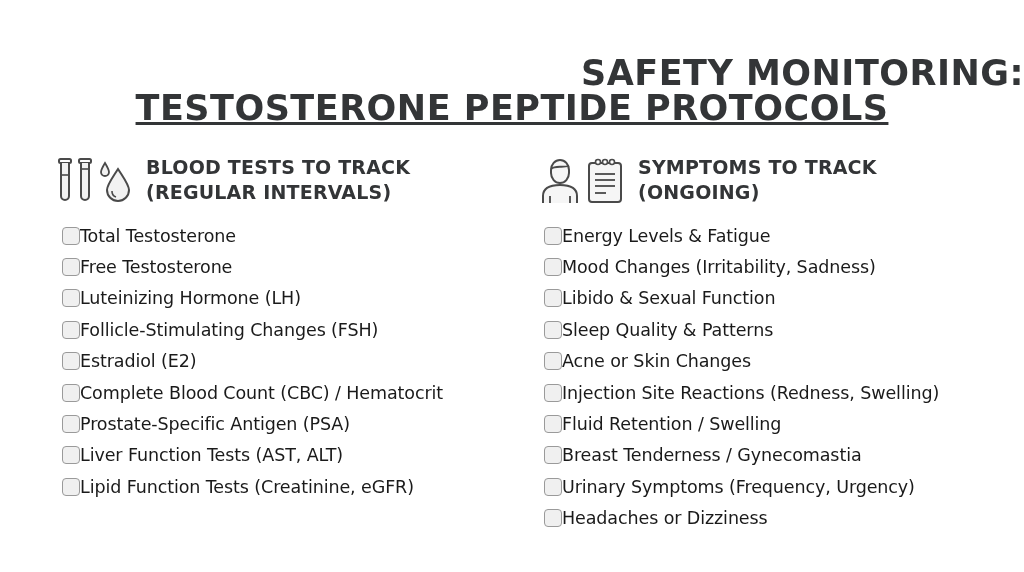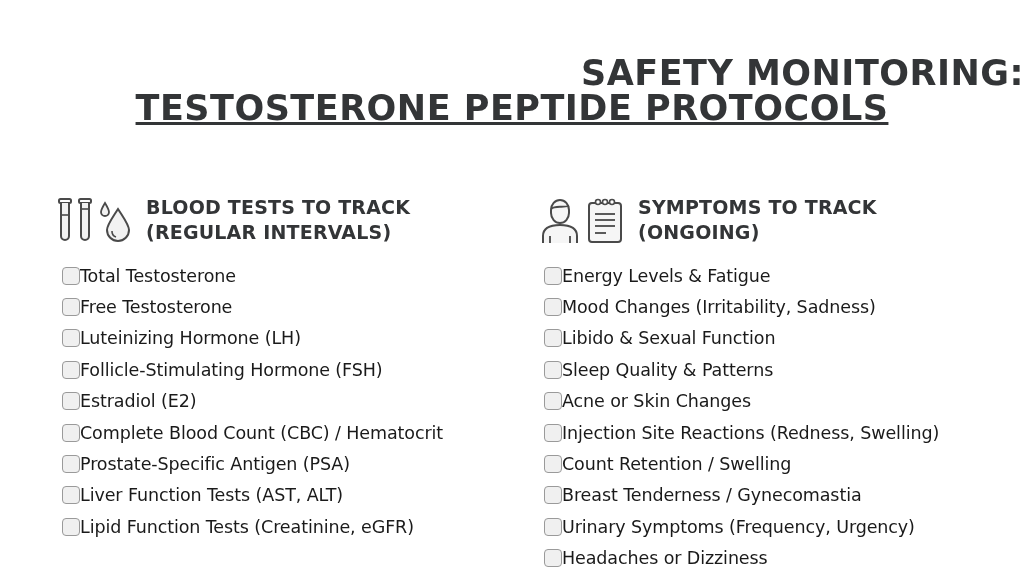--- a/index.html
+++ b/index.html
@@ -24,21 +24,20 @@
   .title.l2 { top: 87px; text-decoration: underline; }
 
   .column { position: absolute; top: 150px; }
   .col-left { left: 58px; width: 460px; }
   .col-right { left: 540px; width: 460px; }
 
   .section-header {
     display: flex;
     align-items: center;
     height: 60px;
-    margin-top: 40px;
   }
   .icons { display: flex; align-items: center; gap: 6px; }
   .icons svg { display: block; }
   .section-title {
     margin-left: 14px;
     font-weight: bold;
     font-size: 19px;
     line-height: 25px;
     color: #333537;
     letter-spacing: 0.2px;
@@ -112,21 +111,21 @@
     <li class="check-item">
         <span class="checkbox"></span>
         <span class="item-label">Free Testosterone</span>
       </li>
     <li class="check-item">
         <span class="checkbox"></span>
         <span class="item-label">Luteinizing Hormone (LH)</span>
       </li>
     <li class="check-item">
         <span class="checkbox"></span>
-        <span class="item-label">Follicle-Stimulating Hormone (FSH)</span>
+        <span class="item-label">Follicle-Stimulating Changes (FSH)</span>
       </li>
     <li class="check-item">
         <span class="checkbox"></span>
         <span class="item-label">Estradiol (E2)</span>
       </li>
     <li class="check-item">
         <span class="checkbox"></span>
         <span class="item-label">Complete Blood Count (CBC) / Hematocrit</span>
       </li>
     <li class="check-item">
@@ -194,21 +193,21 @@
     <li class="check-item">
         <span class="checkbox"></span>
         <span class="item-label">Acne or Skin Changes</span>
       </li>
     <li class="check-item">
         <span class="checkbox"></span>
         <span class="item-label">Injection Site Reactions (Redness, Swelling)</span>
       </li>
     <li class="check-item">
         <span class="checkbox"></span>
-        <span class="item-label">Count Retention / Swelling</span>
+        <span class="item-label">Fluid Retention / Swelling</span>
       </li>
     <li class="check-item">
         <span class="checkbox"></span>
         <span class="item-label">Breast Tenderness / Gynecomastia</span>
       </li>
     <li class="check-item">
         <span class="checkbox"></span>
         <span class="item-label">Urinary Symptoms (Frequency, Urgency)</span>
       </li>
     <li class="check-item">

